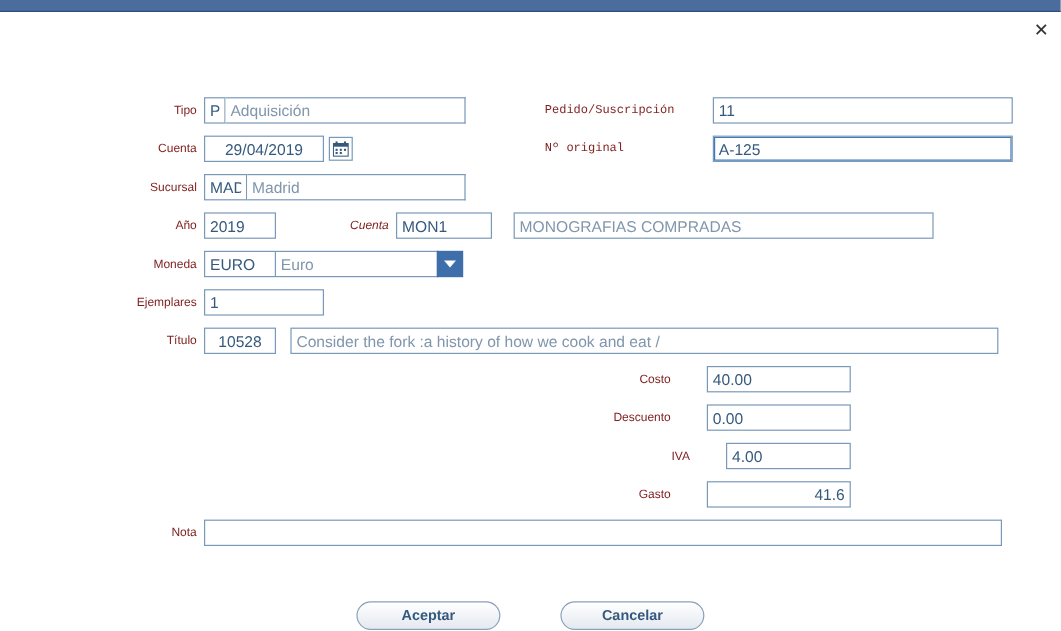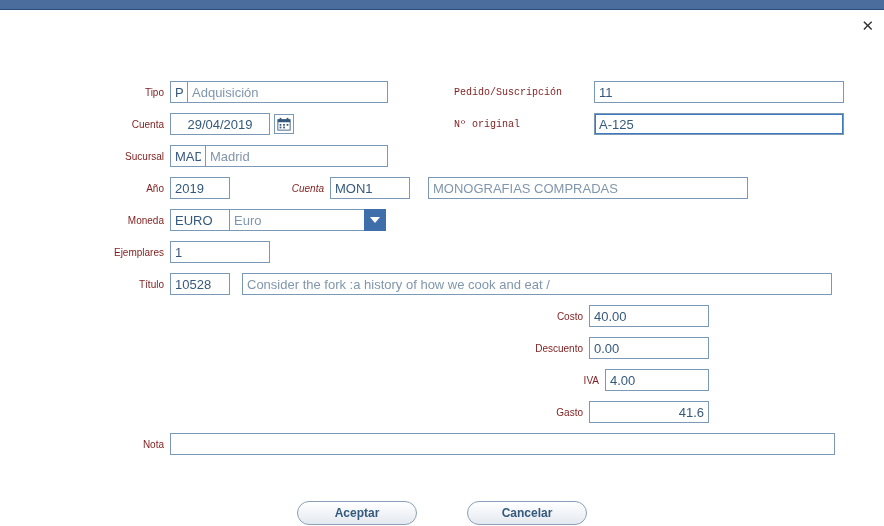--- a/index.html
+++ b/index.html
@@ -96,21 +96,21 @@
     border: 1px solid #8aa0b8;
     border-radius: 12px;
     background: linear-gradient(#ffffff,#e4e9f0);
     color: #35597d;
     font-family: inherit;
     font-size: 12px;
     font-weight: bold;
     cursor:pointer;
     padding: 0 20px;
   }
-  .cost-block .row { justify-content:flex-end; }
+  .cost-block .row { justify-content:flex-end;gap:24px; }
   .cost-block .label { width:auto; min-width:100px; }
 </style>
 </head>
 <body>
 
 <div class="titlebar"></div>
 <span class="close-btn">✕</span>
 
 <div class="form-area">
 
@@ -153,42 +153,42 @@
     <input type="text" style="width: 36px;" value="MAD">
     <input type="text" class="readonly" style="width: 182px; border-left: none;" readonly="" value="Madrid">
   </div>
 
   <div class="row">
     <span class="label col1">Año</span>
     <input type="text" style="width: 60px;" value="2019">
     <span class="label mid">Cuenta</span>
     <input type="text" style="width: 80px;" value="MON1">
     <div style="width:18px"></div>
-    <input type="text" class="readonly" style="width: 320px;" readonly="" value="MONOGRAFIAS COMPRADAS">
+    <input type="text" class="readonly" style="width: 350px;" readonly="" value="MONOGRAFIAS COMPRADAS">
   </div>
 
   <div class="row">
     <span class="label col1">Moneda</span>
     <input type="text" style="width: 60px;" value="EURO">
     <input type="text" class="readonly" style="width: 135px; border-left: none;" readonly="" value="Euro">
     <span class="dd-btn">
       <svg viewBox="0 0 10 10">
           <polygon points="0,2 10,2 5,8"></polygon>
         </svg>
     </span>
   </div>
 
   <div class="row">
     <span class="label col1">Ejemplares</span>
     <input type="text" style="width: 100px;" value="1">
   </div>
 
   <div class="row">
     <span class="label col1">Título</span>
-    <input type="text" style="width: 60px;" value="10528">
+    <input type="text" style="width: 60px; text-align: center;" value="10528">
     <div style="width:12px"></div>
     <input type="text" class="readonly" style="width: 590px;" readonly="" value="Consider the fork :a history of how we cook and eat /">
   </div>
 
   <div class="cost-block" style="padding-right:135px;">
     <div class="row">
       <div class="spacer-flex"></div>
       <span class="label">Costo</span>
       <input type="text" style="width: 120px;" value="40.00">
     </div>

